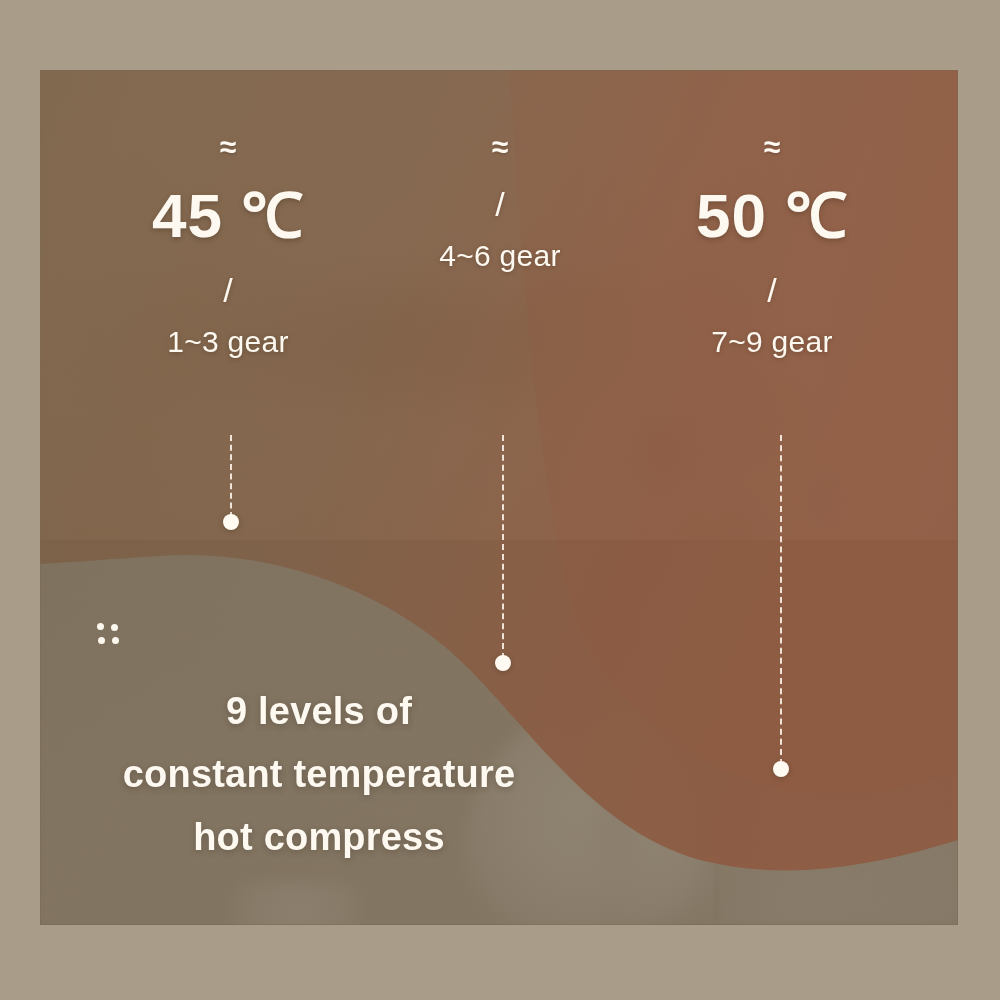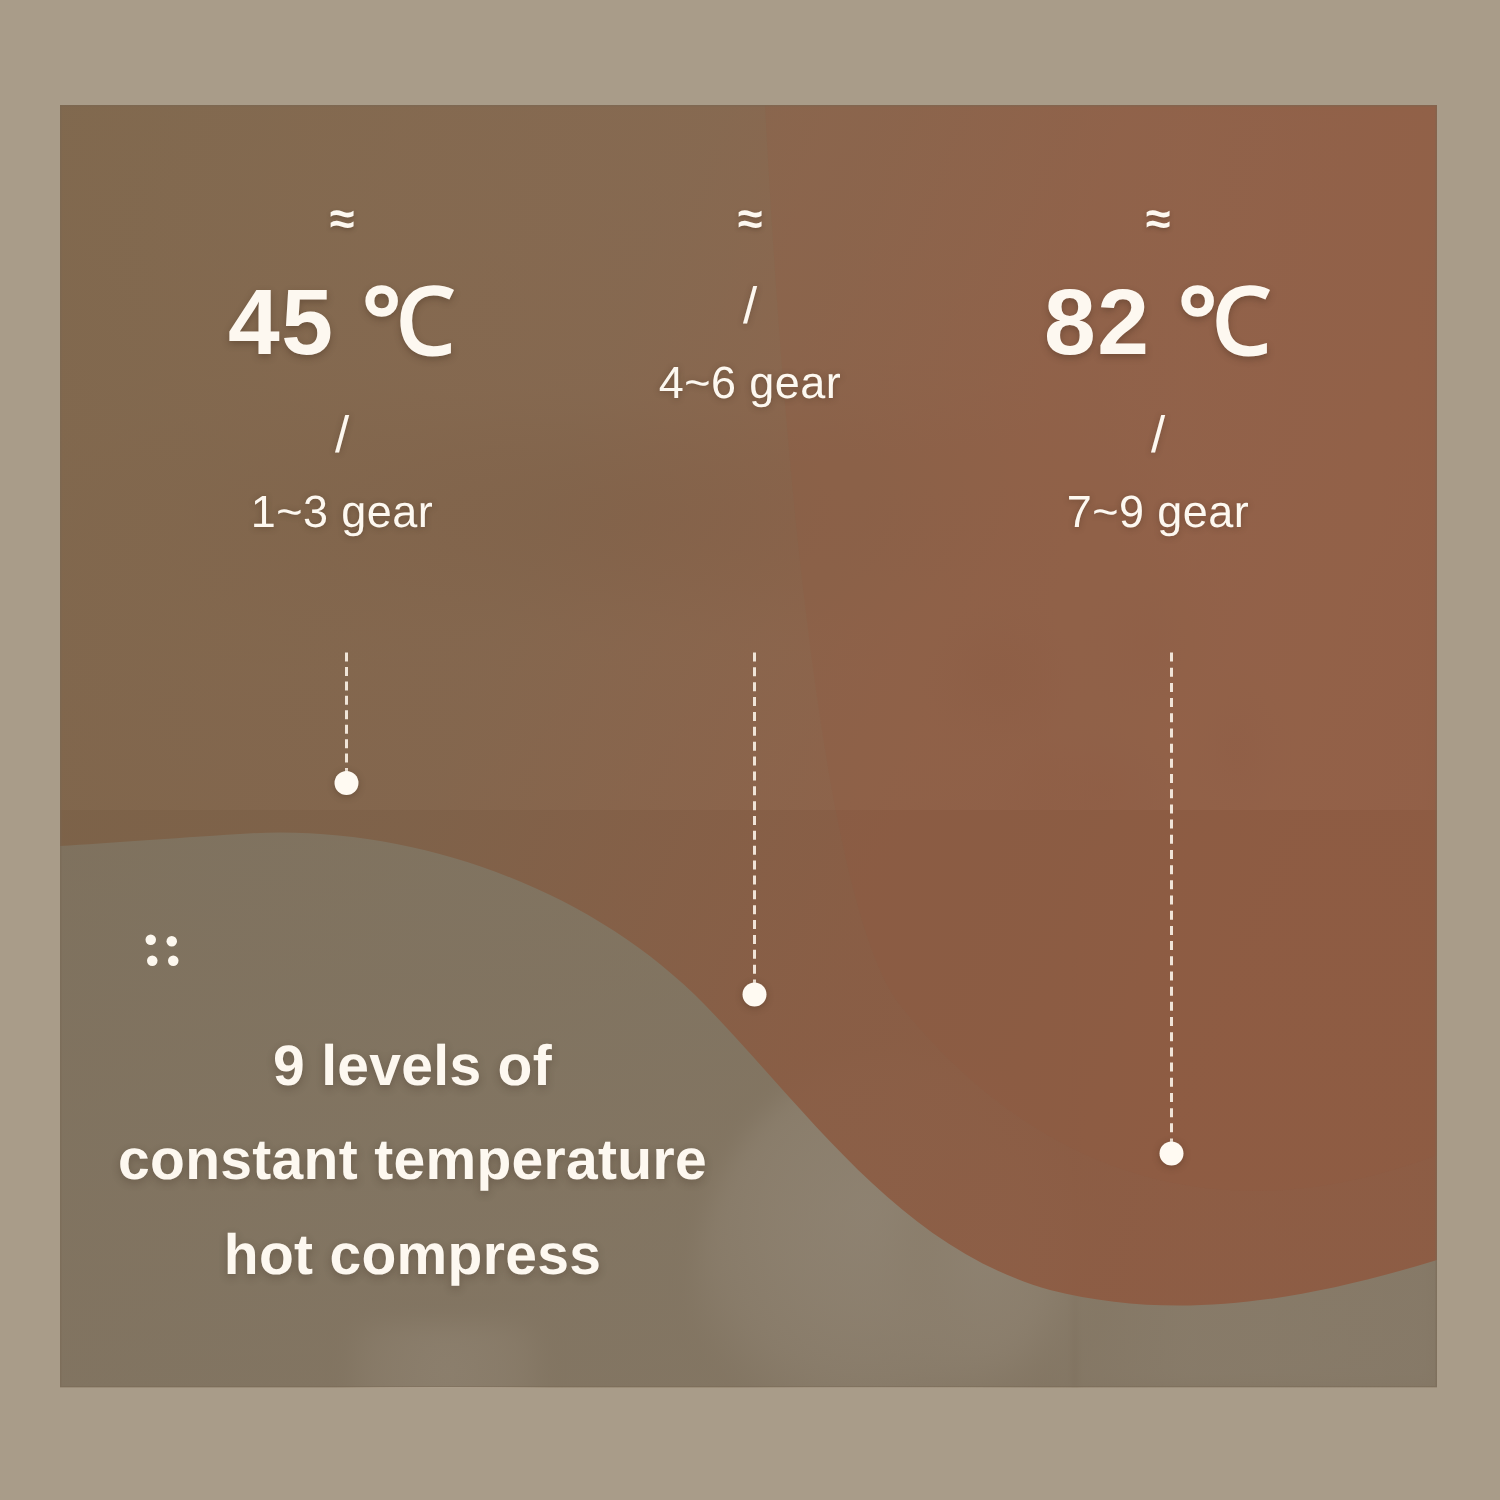--- a/index.html
+++ b/index.html
@@ -221,20 +221,21 @@
     left: 0px;
     top: 610px;
     width: 470px;
     text-align: center;
     color: #fdf8f0;
     font-size: 38px;
     line-height: 63px;
     font-weight: 700;
     letter-spacing: .2px;
     text-shadow: 0 2px 6px rgba(60,45,30,.32);
+    padding-left: 44px;
   }
   #headline span { display: block; }
 
   
   #photo-edge {
     position: absolute;
     left: 40px;
     top: 70px;
     width: 918px;
     height: 855px;
@@ -298,21 +299,21 @@
     </div>
 
     <div class="col col-2">
       <div class="wave">≈</div>
       <div class="slash">/</div>
       <div class="gear">4~6 gear</div>
     </div>
 
     <div class="col col-3">
       <div class="wave">≈</div>
-      <div class="temp">82 ℃</div>
+      <div class="temp">50 ℃</div>
       <div class="slash">/</div>
       <div class="gear">7~9 gear</div>
     </div>
 
     <div class="leader leader-1"></div>
     <div class="leader leader-2"></div>
     <div class="leader leader-3"></div>
 
     <div class="dot dot-1"></div>
     <div class="dot dot-2"></div>

